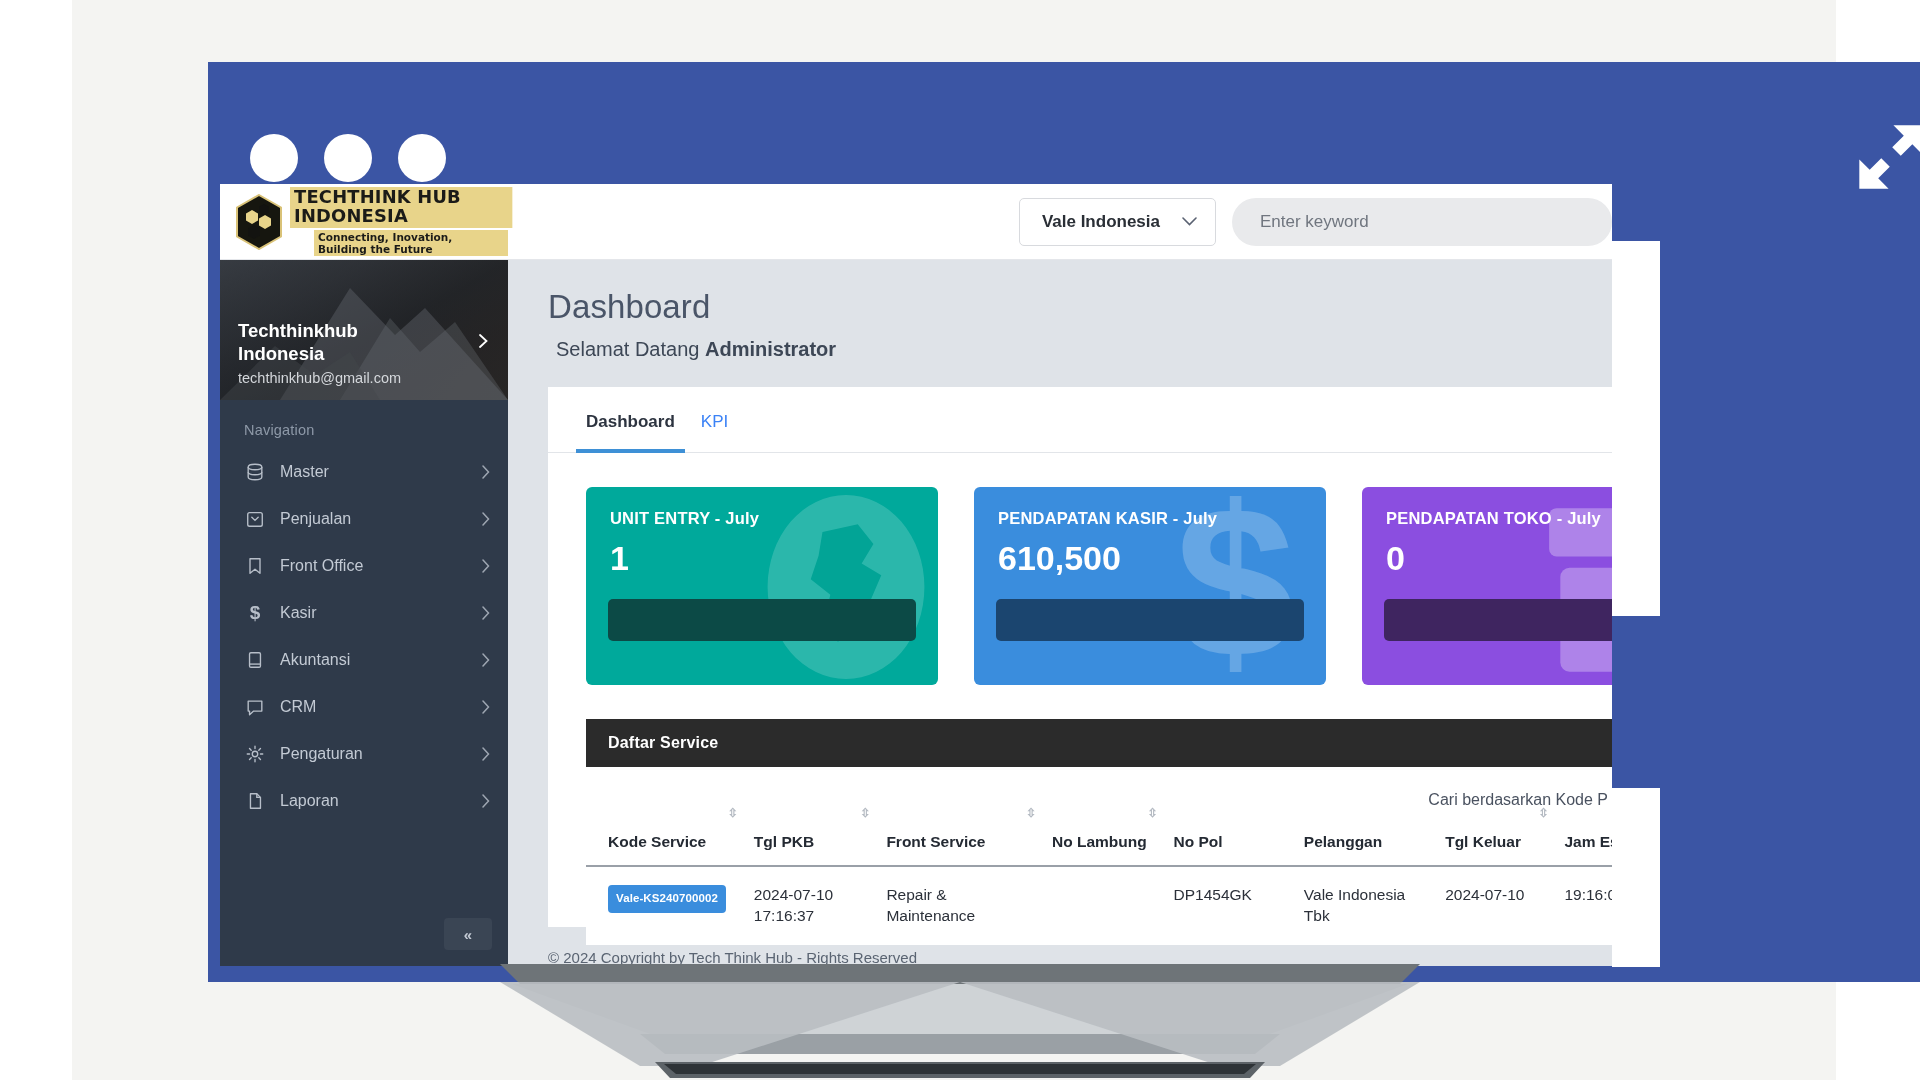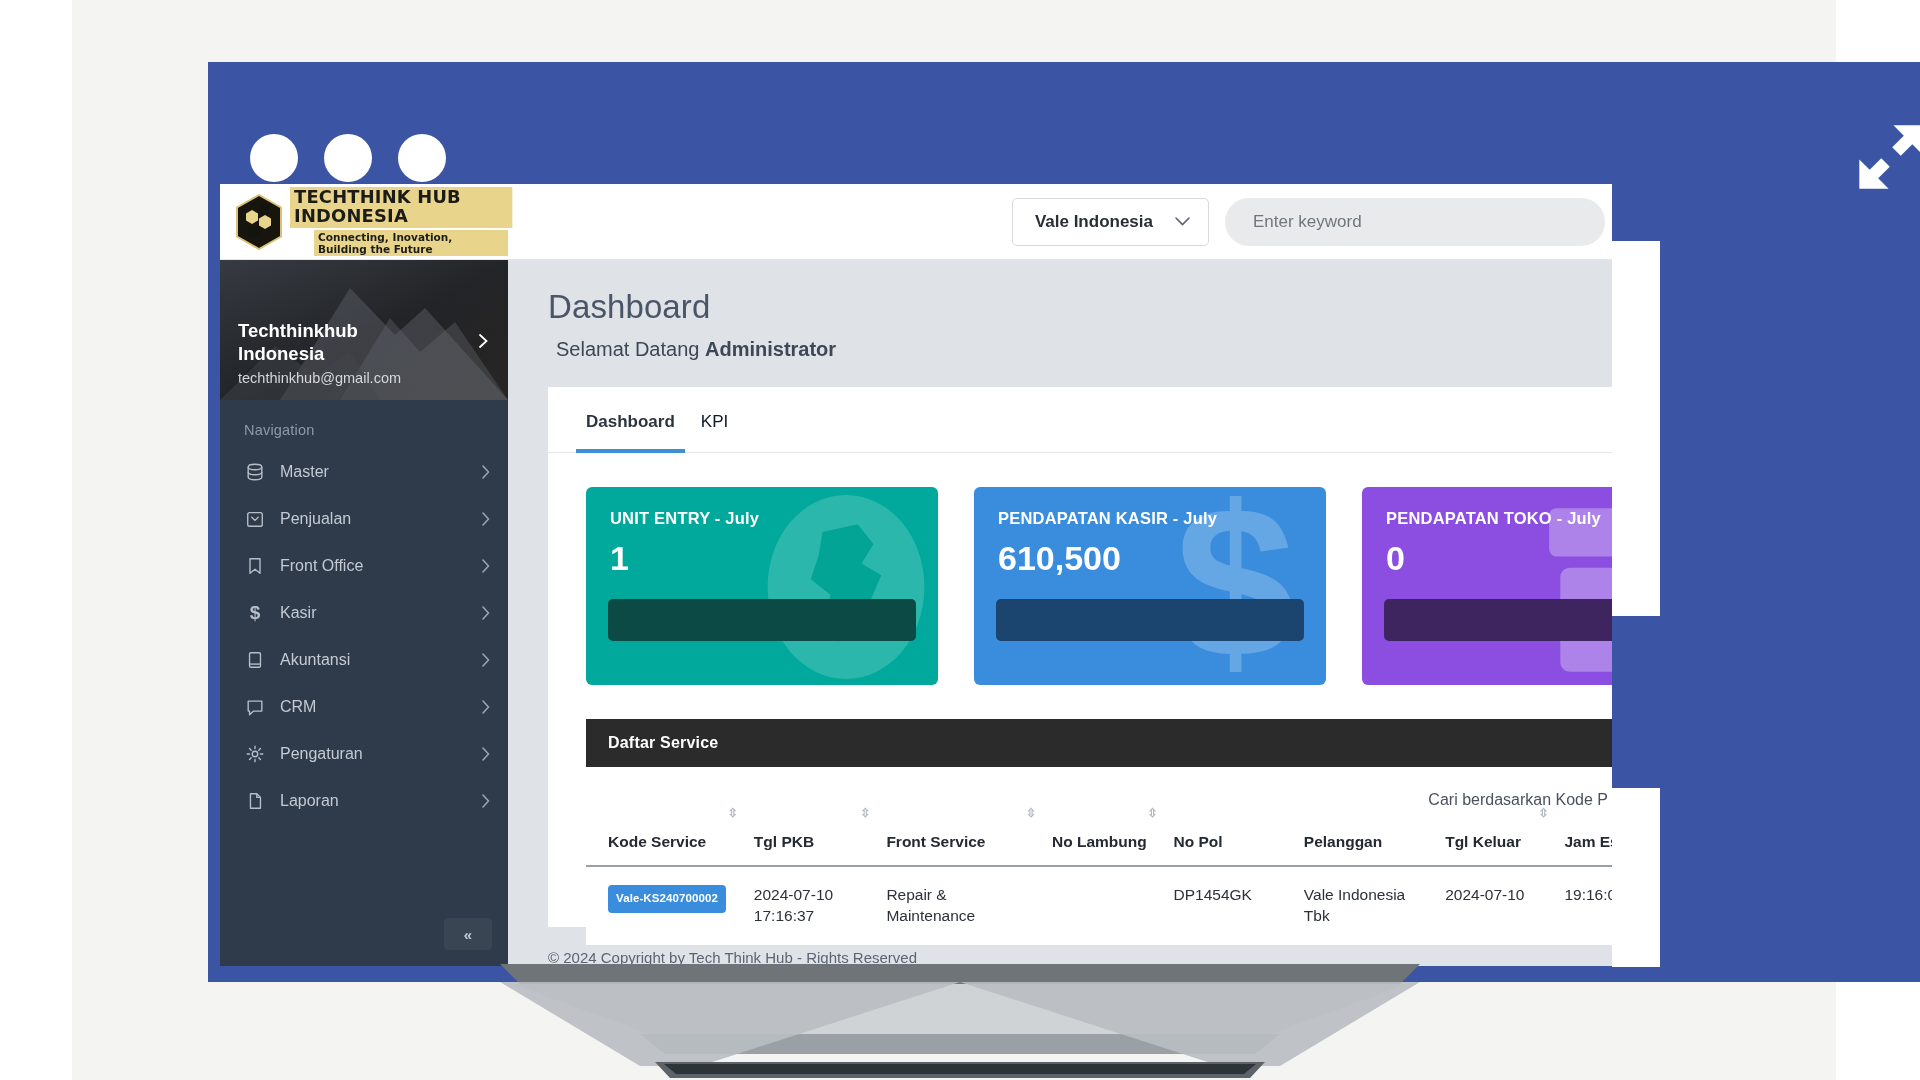--- a/index.html
+++ b/index.html
@@ -55,21 +55,21 @@
     display:block; font-weight:bold; font-size:17.5px; letter-spacing:.2px;
     color:#1b1b18; background:#e8d48a; padding:1px 4px 1px 4px; line-height:1.12;
     font-family:"DejaVu Sans", sans-serif; transform:scaleX(1.02); transform-origin:left;
   }
   .brand-sub {
     display:block; font-weight:bold; font-size:10.5px; color:#1b1b18;
     background:#e8d48a; padding:1px 4px; margin-top:2px; line-height:1.15;
     font-family:"DejaVu Sans", sans-serif;
     margin-left:24px;
   }
-  .topbar-right { margin-left:auto; display:flex; align-items:center; gap:16px; padding-right:7px; }
+  .topbar-right { margin-left:auto; display:flex; align-items:center; gap:16px; padding-right:0; }
   .company-select {
     display:flex; align-items:center; gap:22px;
     height:48px; padding:0 18px 0 22px;
     border:1px solid #d8dade; border-radius:5px; background:#fff;
     font-size:17px; color:#2a2f36; font-weight:600; white-space:nowrap;
   }
   .chev-down { width:15px; height:9px; flex:0 0 15px; }
   .search-pill {
     height:48px; min-width:380px; border-radius:26px; background:#e9eaec;
     display:flex; align-items:center; padding:0 28px;
@@ -113,21 +113,21 @@
 
   
   .content { flex:1; background:#dfe3e8; min-width:0; position:relative; overflow:hidden; display:flex; flex-direction:column;}
   .page-head { padding:28px 0 14px 40px; }
   .page-title { font-size:33px; color:#4a5568; font-weight:400; letter-spacing:.1px; }
   .page-welcome { font-size:20px; color:#3d4756; margin-top:12px;margin-left:8px; }
   .page-welcome b { font-weight:bold; }
 
   .panel { background:#ffffff; margin:12px 0 0 40px; flex:1; min-height:0; position:relative; }
   .tabs { display:flex; align-items:center; gap:26px; padding:24px 0 0 38px; height:66px; border-bottom:1px solid #e2e5e9; }
-  .tab { font-size:17px; color:#0f172a; padding-bottom:20px; position:relative; }
+  .tab { font-size:17px; color:#3b82f6; padding-bottom:20px; position:relative; }
   .tab.active { color:#2d3440; font-weight:600; }
   .tab.active::after {
     content:""; position:absolute; left:-10px; right:-10px; bottom:-1px; height:4px; background:#3e90d6;
   }
 
   
   .cards { display:flex; gap:36px; padding:34px 0 0 38px; }
   .card {
     width:352px; height:198px; border-radius:6px; position:relative; overflow:hidden;
     padding:22px 24px 0 24px; color:#fff; flex:0 0 352px;

